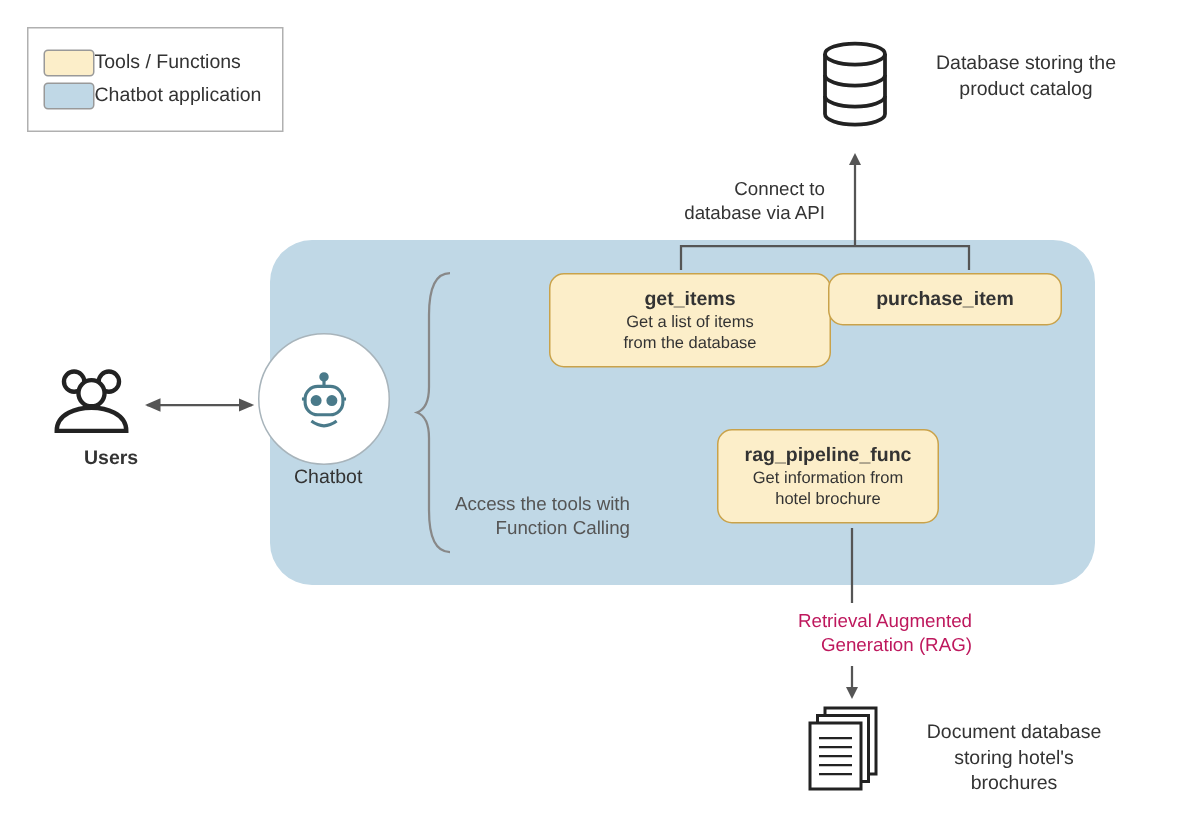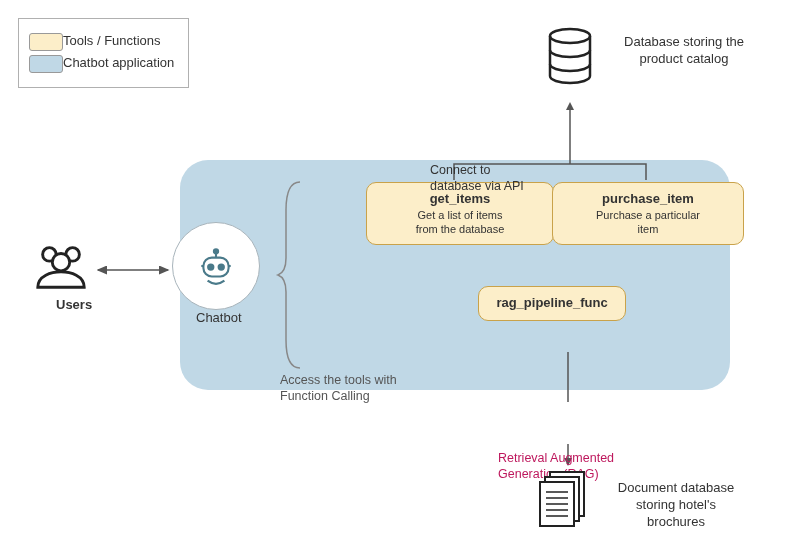--- a/index.html
+++ b/index.html
@@ -76,25 +76,24 @@
     border-radius: 10px;
     padding: 8px 10px;
     text-align: center;
     line-height: 1.3;
   }
   .tool-box .title { font-weight: bold; }
   .tool-box .desc { font-size: 11px; color: #333; }
 
   .fn-label {
     position: absolute;
-    text-align: left;
+    text-align: right;
     color: #555;
     font-size: 12.5px;
     line-height: 1.3;
-    margin-top: 44px;
   }
 
   .db-icon {
     position: absolute;
     top: 28px;
     left: 545px;
     width: 50px;
     height: 56px;
   }
   .db-label {
@@ -190,28 +189,28 @@
   <span style="white-space:pre-line;">Access the tools with
 Function Calling</span>
 </div>
 
 <div class="tool-box" style="top:182px; left:366px; width:188px;">
   <div class="title">get_items</div>
   <div class="desc" style="white-space:pre-line;">Get a list of items
 from the database</div>
 </div>
 
-<div class="tool-box" style="top:182px; left:552px; width:192px;">
+<div class="tool-box" style="top:182px; left:552px; width:156px;">
   <div class="title">purchase_item</div>
-  <div class="desc" style="white-space:pre-line;">Purchase a particular
-item</div>
 </div>
 
 <div class="tool-box" style="top:286px; left:478px; width:148px;">
   <div class="title">rag_pipeline_func</div>
+  <div class="desc" style="white-space:pre-line;">Get information from
+hotel brochure</div>
 </div>
 
 <svg style="position:absolute; top:90px; left:430px;" width="290" height="94">
   <path d="M24 90 L24 74 L140 74 L140 14 M140 74 L216 74 L216 90" class="arrow-line"></path>
   <path d="M136 20 L140 12 L144 20 Z" fill="#555"></path>
 </svg>
 
 <div class="fn-label" style="top:118px; left:430px; width:120px; color:#333;">
   <span style="white-space:pre-line;">Connect to
 database via API</span>

